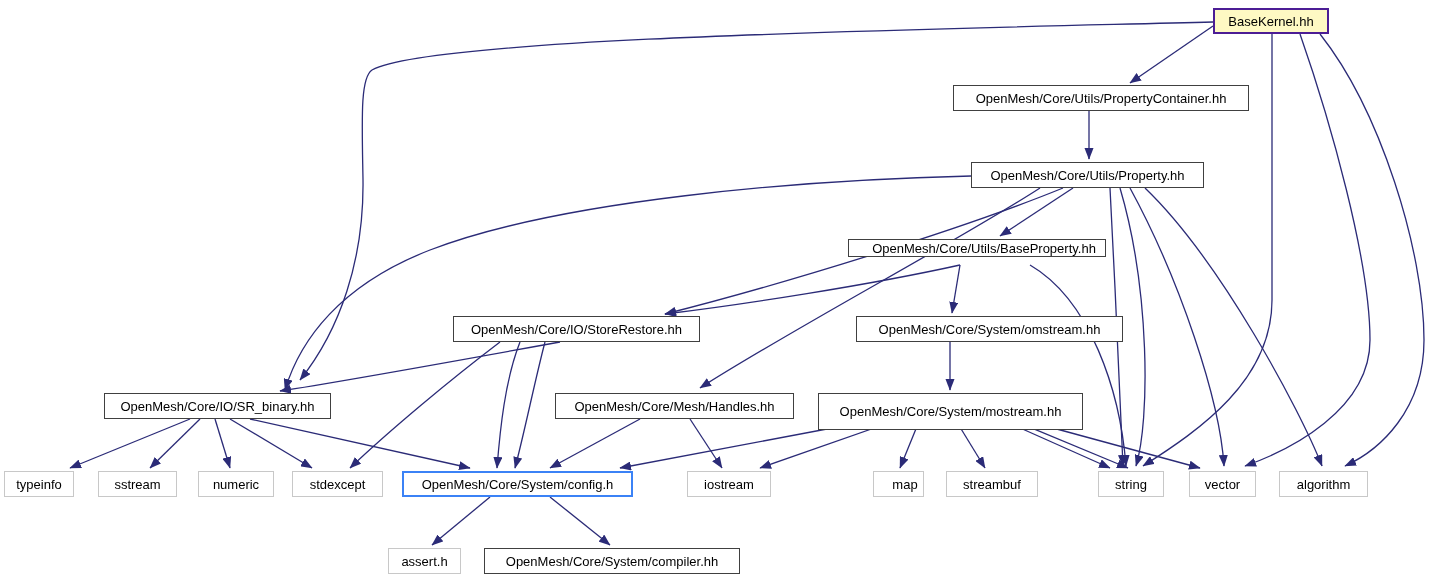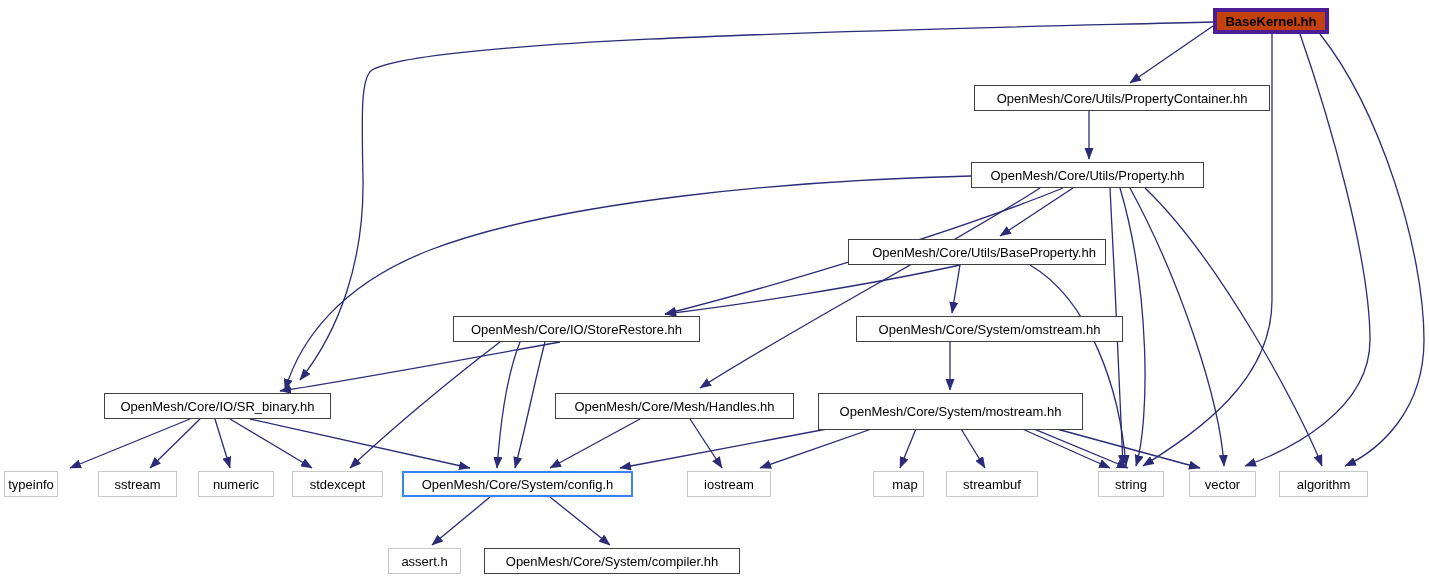--- a/index.html
+++ b/index.html
@@ -12,21 +12,21 @@
     display:flex;align-items:center;justify-content:center;
     font-size:13px;
     line-height:1;
     color:#000;
     background:#ffffff;
     white-space:nowrap;
   }
   .node.plain{border:1px solid #c8c8c8;}
   .node.linked{border:1px solid #404040;}
   .node.bold{border:2px solid #3b82f6;}
-  .node.current{background:#c2410c;border:4px solid #4c1d95;font-weight:bold;}
+  .node.current{background:#fef9c3;border:2px solid #4c1d95;}
 </style>
 </head>
 <body>
 
 <div id="graph-root">
   <svg id="edges" viewBox="0 0 1429 581" xmlns="http://www.w3.org/2000/svg">
     <defs>
       <marker id="arrowhead" markerWidth="9" markerHeight="7" refX="8.5" refY="3.5" orient="auto" markerUnits="strokeWidth">
         <polygon points="0 0, 9 3.5, 0 7" fill="#2b2b77"></polygon>
       </marker>
@@ -67,29 +67,29 @@
         <path d="M955,419 L985,468" fill="none" stroke="#2b2b77" stroke-width="1.3" marker-end="url(#arrowhead)"></path>
         <path d="M1000,419 L1110,468" fill="none" stroke="#2b2b77" stroke-width="1.3" marker-end="url(#arrowhead)"></path>
         <path d="M1020,419 L1200,468" fill="none" stroke="#2b2b77" stroke-width="1.3" marker-end="url(#arrowhead)"></path>
         <path d="M1010,419 L1128,468" fill="none" stroke="#2b2b77" stroke-width="1.3" marker-end="url(#arrowhead)"></path>
         <path d="M490,497 L432,545" fill="none" stroke="#2b2b77" stroke-width="1.3" marker-end="url(#arrowhead)"></path>
         <path d="M550,497 L610,545" fill="none" stroke="#2b2b77" stroke-width="1.3" marker-end="url(#arrowhead)"></path>
       </g>
   </svg>
   <div id="node-layer">
       <div class="node current" style="left: 1213px; top: 8px; width: 116px; height: 26px;">BaseKernel.hh</div>
-      <div class="node linked" style="left: 974px; top: 85px; width: 296px; height: 26px;">OpenMesh/Core/Utils/PropertyContainer.hh</div>
+      <div class="node linked" style="left: 953px; top: 85px; width: 296px; height: 26px;">OpenMesh/Core/Utils/PropertyContainer.hh</div>
       <div class="node linked" style="left: 971px; top: 162px; width: 233px; height: 26px;">OpenMesh/Core/Utils/Property.hh</div>
-      <div class="node linked" style="left: 848px; top: 239px; width: 258px; height: 26px; padding-left: 14px;">OpenMesh/Core/Utils/BaseProperty.hh</div>
+      <div class="node linked" style="left: 848px; top: 239px; width: 258px; height: 18px; padding-left: 14px;">OpenMesh/Core/Utils/BaseProperty.hh</div>
       <div class="node linked" style="left: 453px; top: 316px; width: 247px; height: 26px;">OpenMesh/Core/IO/StoreRestore.hh</div>
       <div class="node linked" style="left: 856px; top: 316px; width: 267px; height: 26px;">OpenMesh/Core/System/omstream.hh</div>
       <div class="node linked" style="left: 104px; top: 393px; width: 227px; height: 26px;">OpenMesh/Core/IO/SR_binary.hh</div>
       <div class="node linked" style="left: 555px; top: 393px; width: 239px; height: 26px;">OpenMesh/Core/Mesh/Handles.hh</div>
       <div class="node linked" style="left: 818px; top: 393px; width: 265px; height: 37px;">OpenMesh/Core/System/mostream.hh</div>
-      <div class="node plain" style="left: 4px; top: 471px; width: 54px; height: 26px;">typeinfo</div>
+      <div class="node plain" style="left: 4px; top: 471px; width: 70px; height: 26px;">typeinfo</div>
       <div class="node plain" style="left: 98px; top: 471px; width: 79px; height: 26px;">sstream</div>
       <div class="node plain" style="left: 198px; top: 471px; width: 76px; height: 26px;">numeric</div>
       <div class="node plain" style="left: 292px; top: 471px; width: 91px; height: 26px; text-align: center;">stdexcept</div>
       <div class="node bold" style="left: 402px; top: 471px; width: 231px; height: 26px;">OpenMesh/Core/System/config.h</div>
       <div class="node plain" style="left: 687px; top: 471px; width: 84px; height: 26px;">iostream</div>
       <div class="node plain" style="left: 873px; top: 471px; width: 51px; height: 26px; padding-left: 13px;">map</div>
       <div class="node plain" style="left: 946px; top: 471px; width: 92px; height: 26px;">streambuf</div>
       <div class="node plain" style="left: 1098px; top: 471px; width: 66px; height: 26px;">string</div>
       <div class="node plain" style="left: 1189px; top: 471px; width: 67px; height: 26px;">vector</div>
       <div class="node plain" style="left: 1279px; top: 471px; width: 89px; height: 26px;">algorithm</div>

